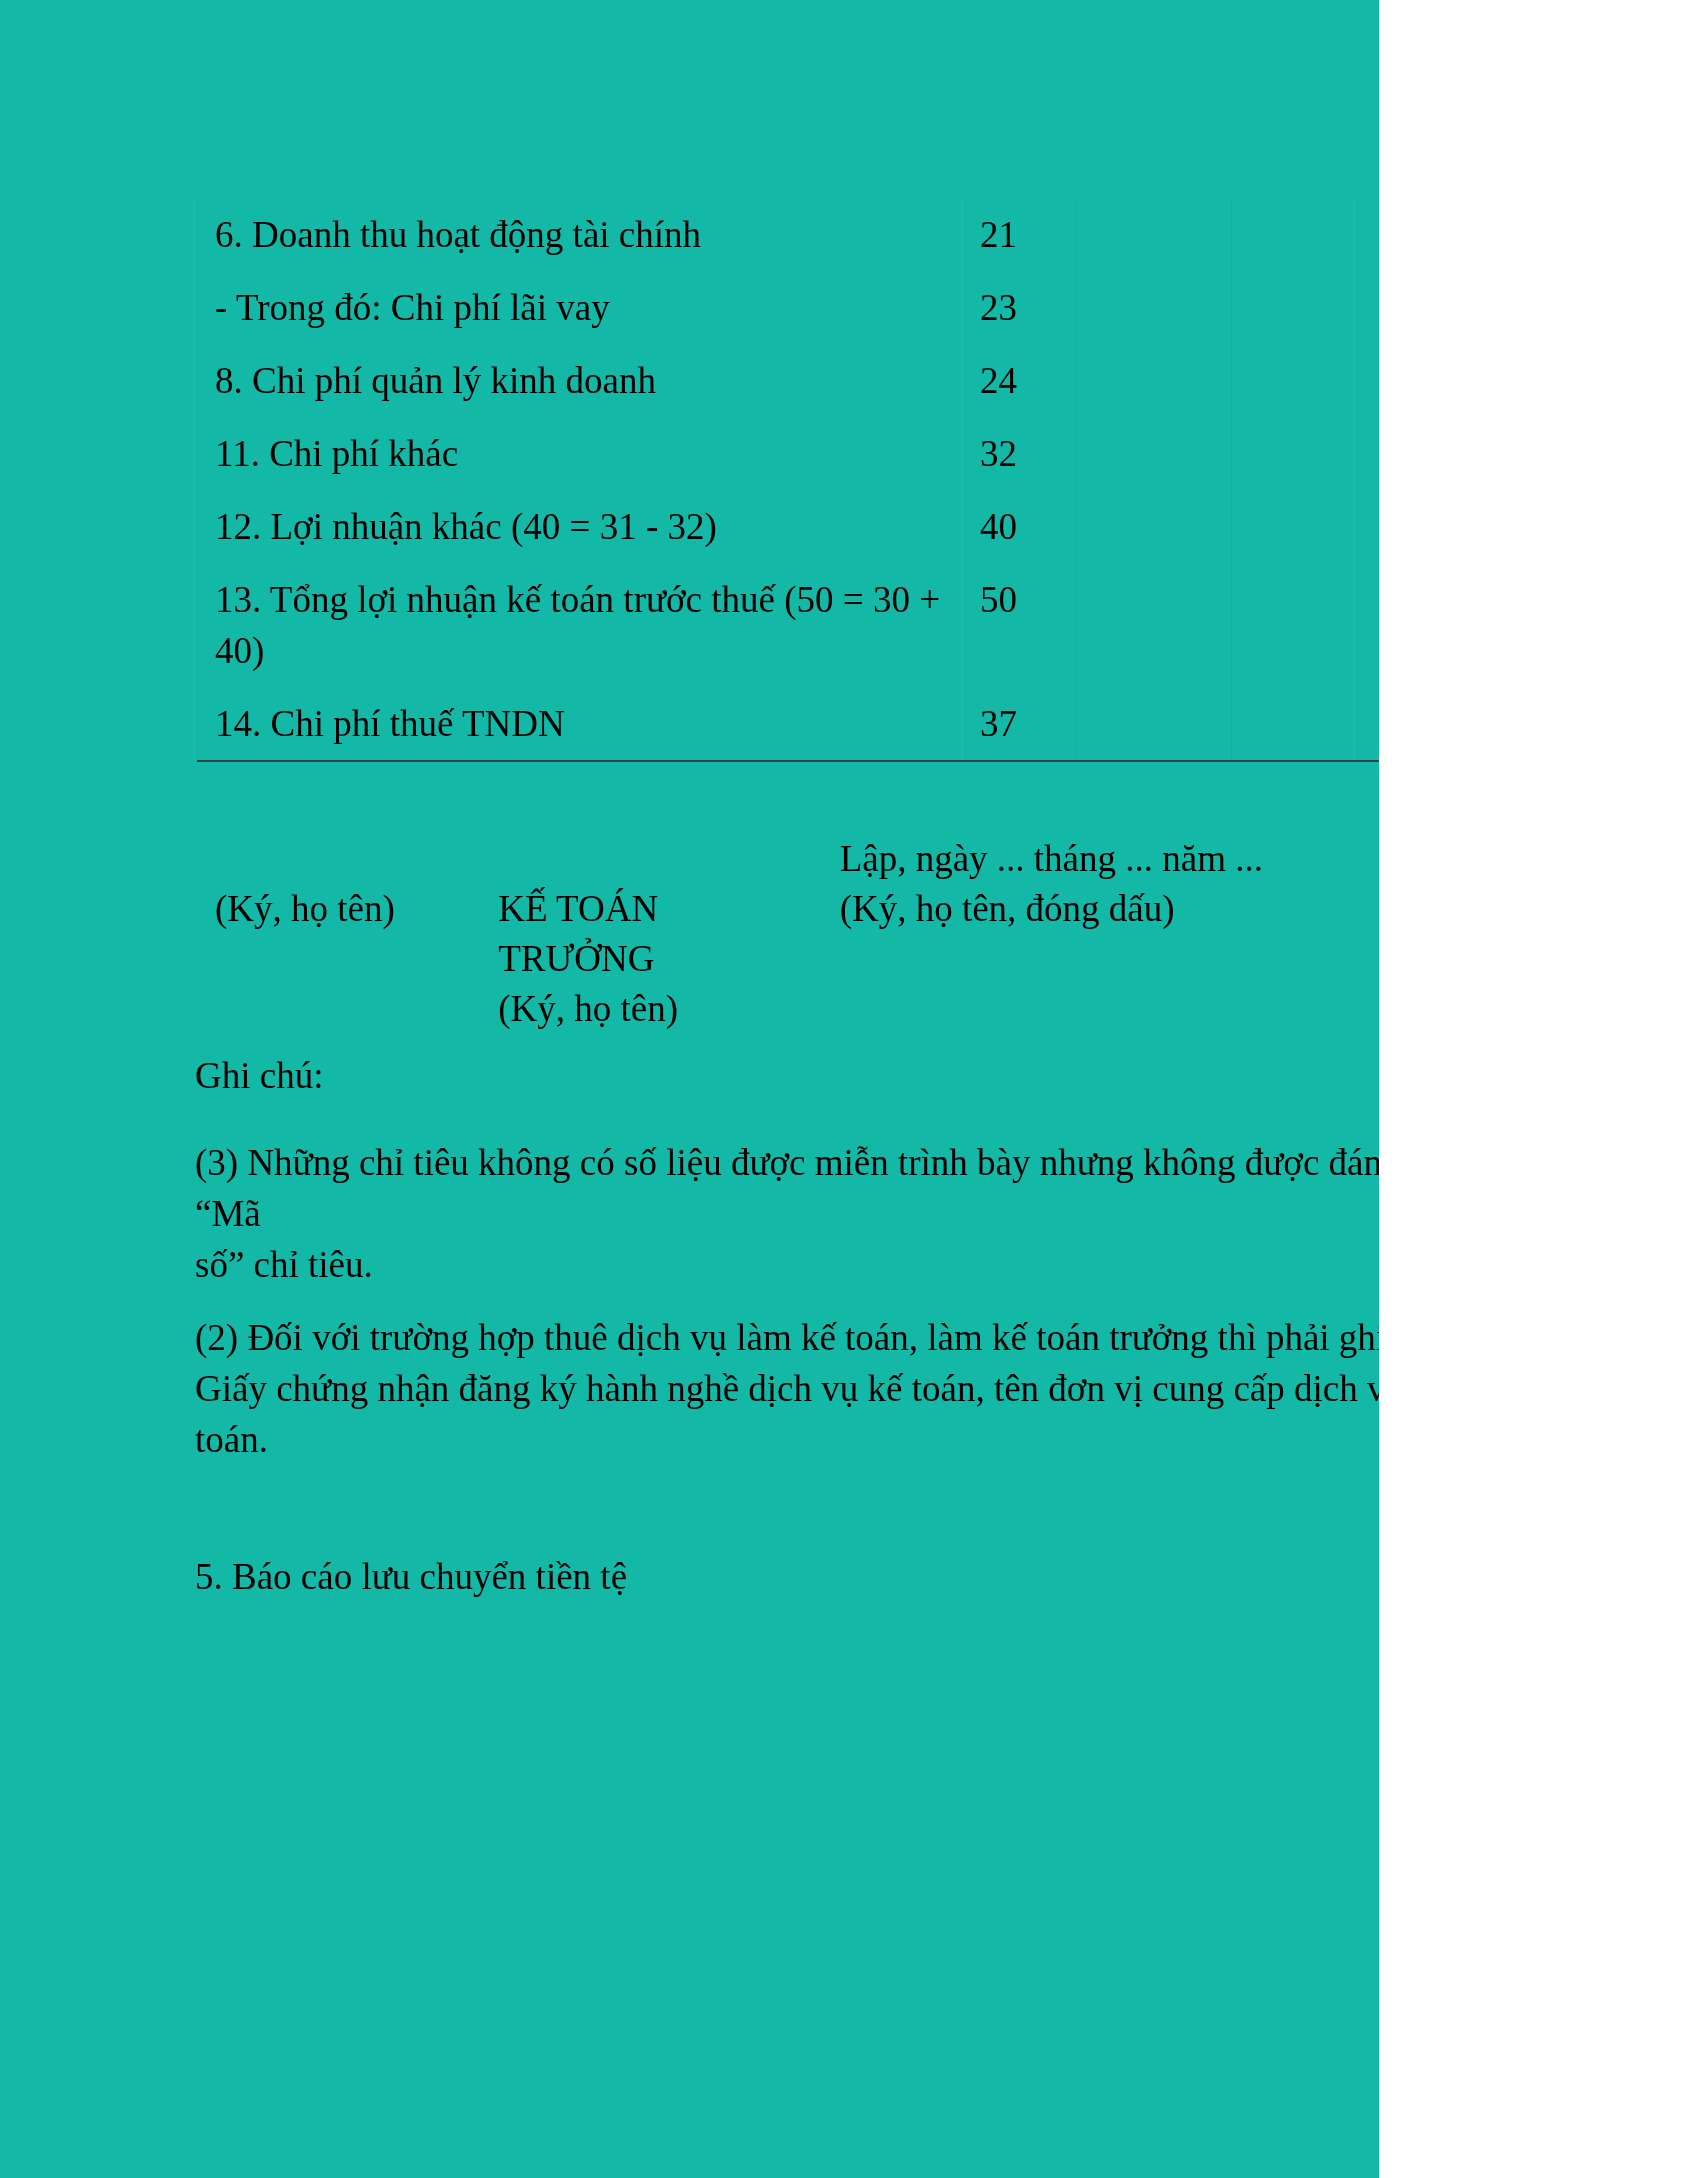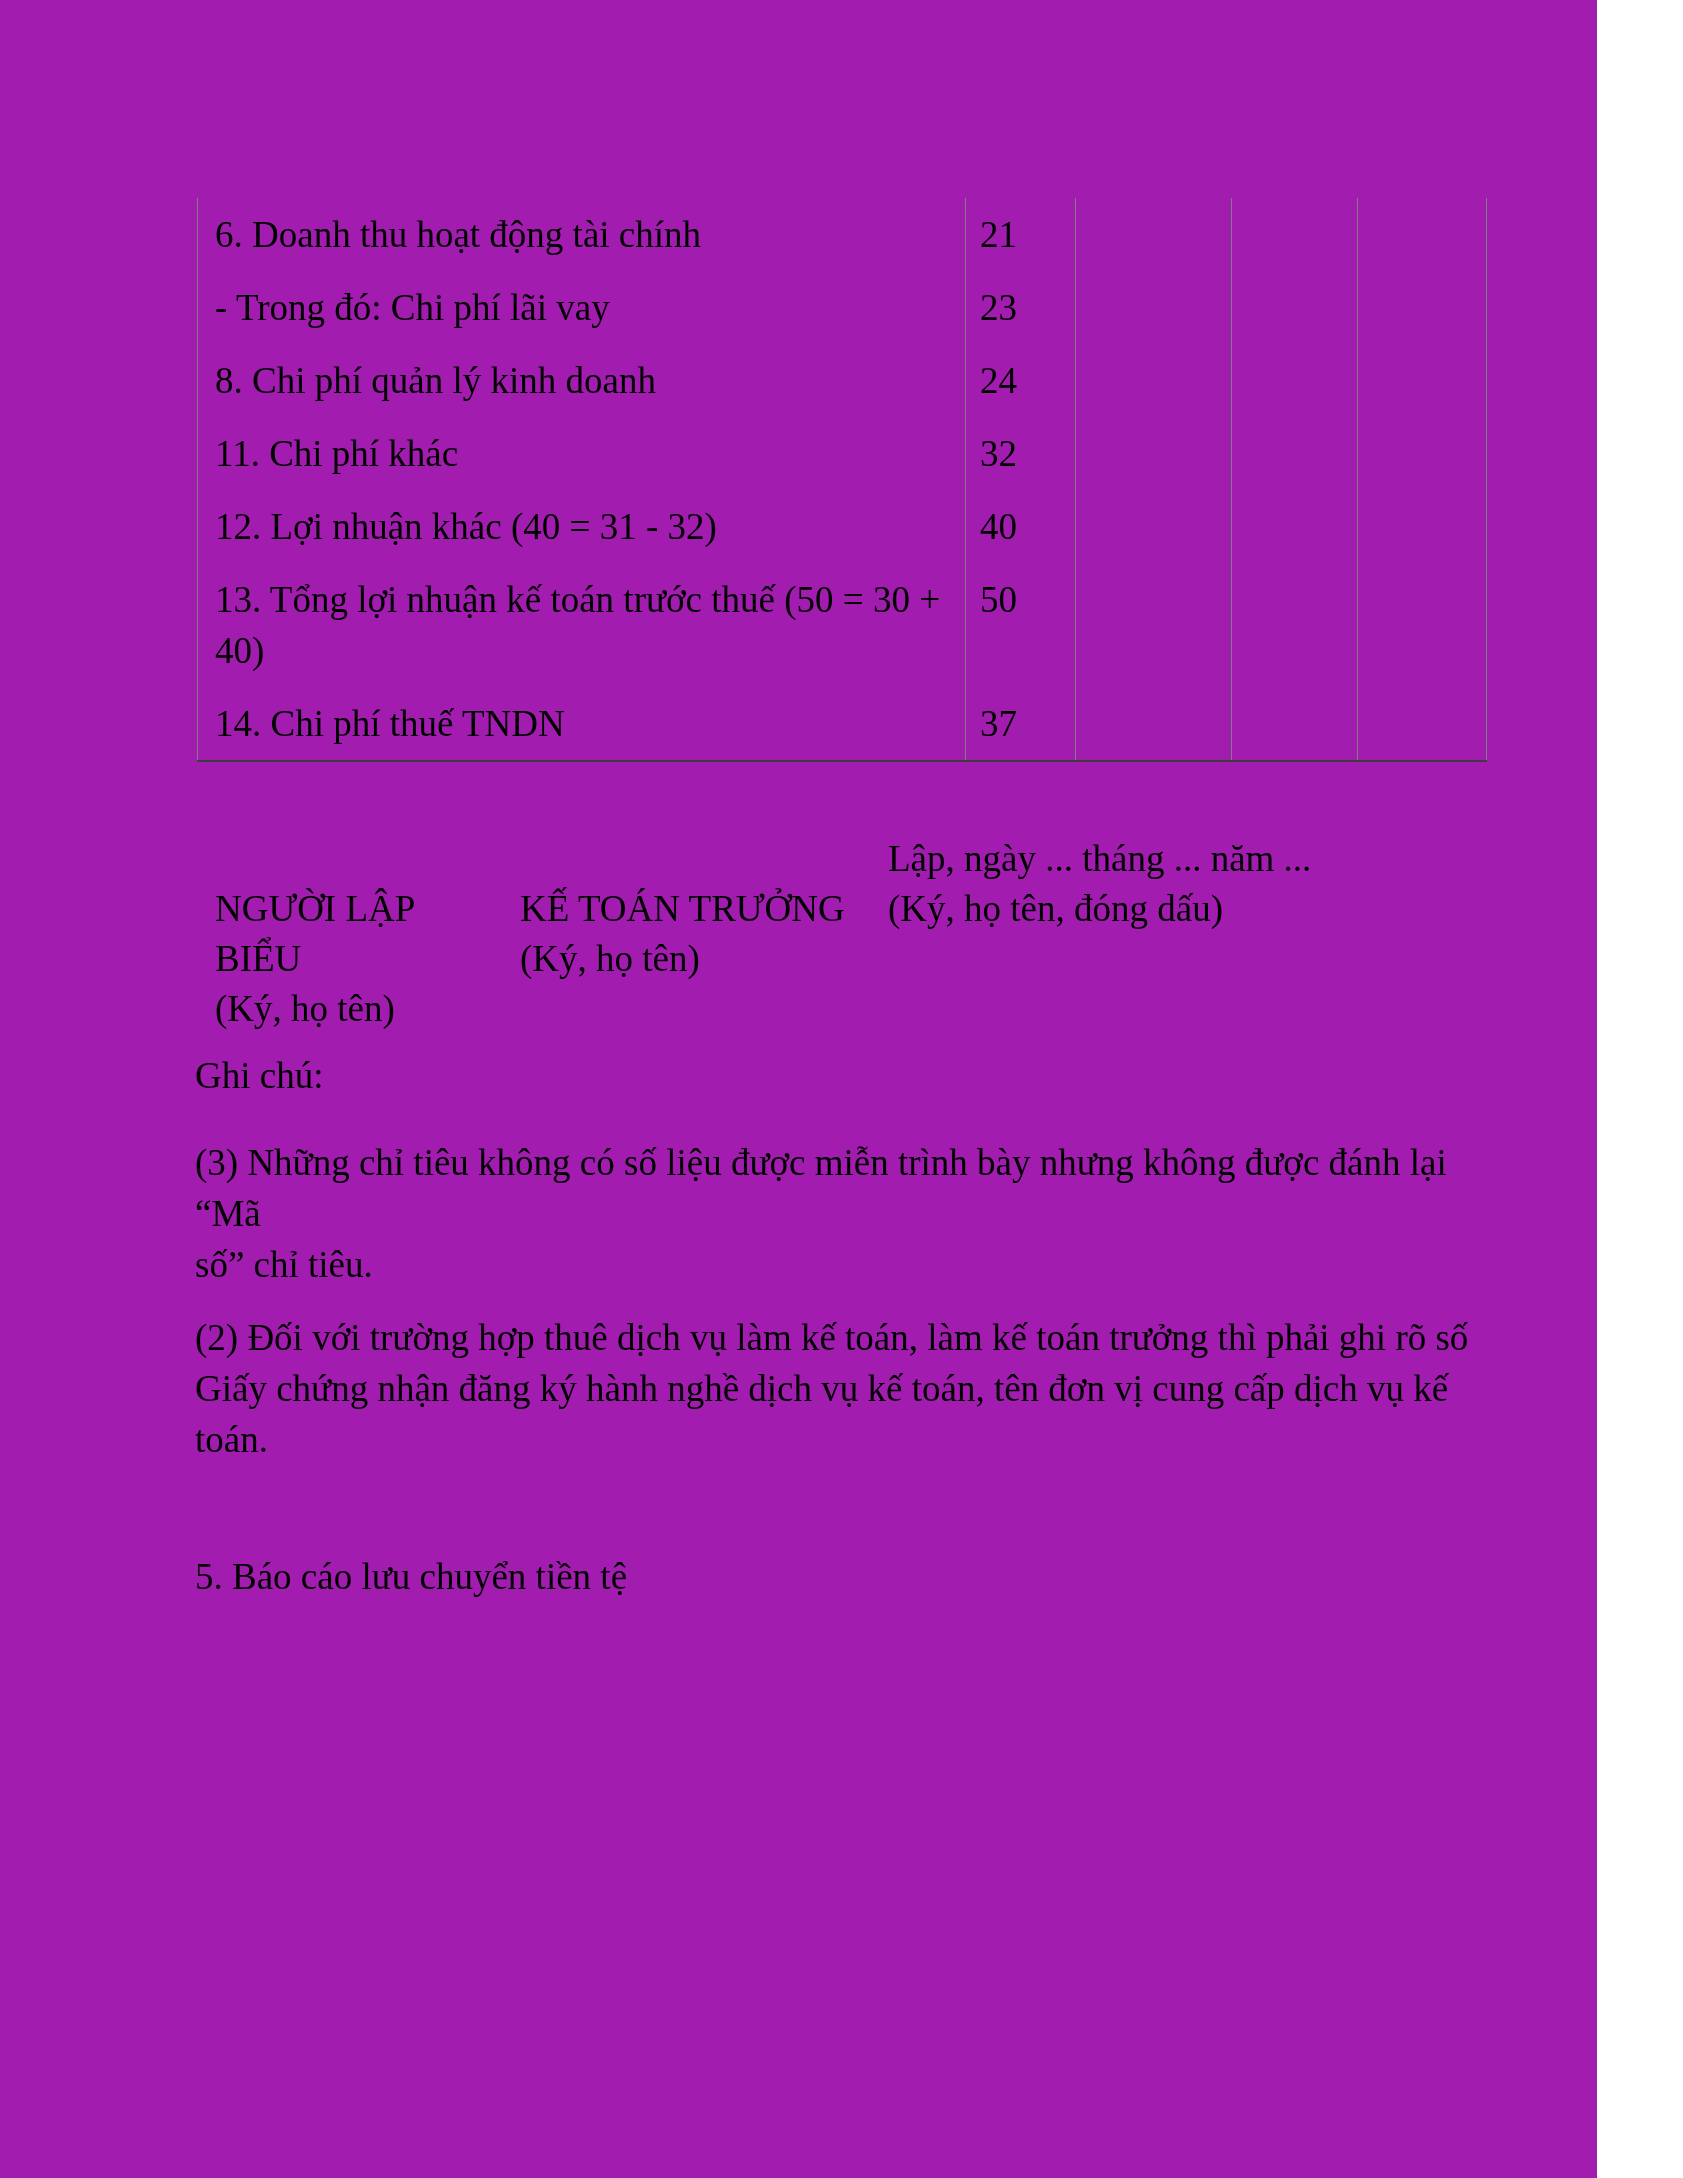--- a/index.html
+++ b/index.html
@@ -1,20 +1,20 @@
 <!DOCTYPE html>
 <html><head>
 <meta charset="utf-8">
 <style>
   html, body { margin: 0; padding: 0; background: #ffffff; }
   .page {
     position: relative;
-    width: 1597px;
+    width: 1379px;
     height: 2178px;
-    background: #a21caf;
+    background: #14b8a6;
     color: #000000;
     font-family: "Liberation Serif", "DejaVu Serif", serif;
     font-size: 37px;
     line-height: 51px;
     overflow: hidden;
   }
 
   
   table.report {
     border-collapse: collapse;
@@ -114,22 +114,20 @@
         <td class="code">37</td>
         <td class="empty"></td>
         <td class="empty"></td>
         <td class="empty"></td>
       </tr>
     </tbody>
   </table>
 
   <div class="signatures">
     <div class="sig-col sig-col-1">
-      <div class="sig-title">NGƯỜI LẬP
-BIỂU</div>
       <div class="sig-note">(Ký, họ tên)</div>
     </div>
     <div class="sig-col sig-col-2">
       <div class="sig-title">KẾ TOÁN TRƯỞNG</div>
       <div class="sig-note">(Ký, họ tên)</div>
     </div>
     <div class="sig-col sig-col-3">
       <div class="sig-date">Lập, ngày ... tháng ... năm ...</div>
       <div class="sig-note">(Ký, họ tên, đóng dấu)</div>
     </div>

